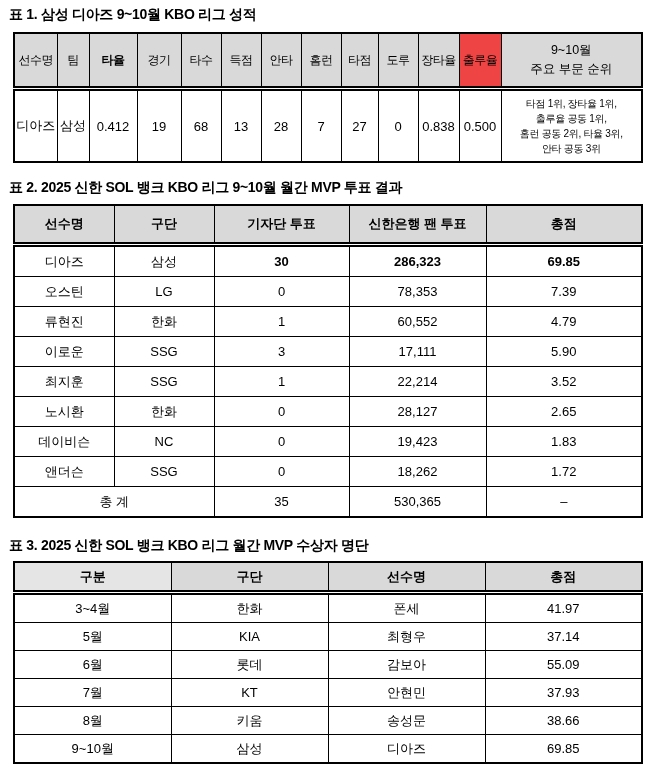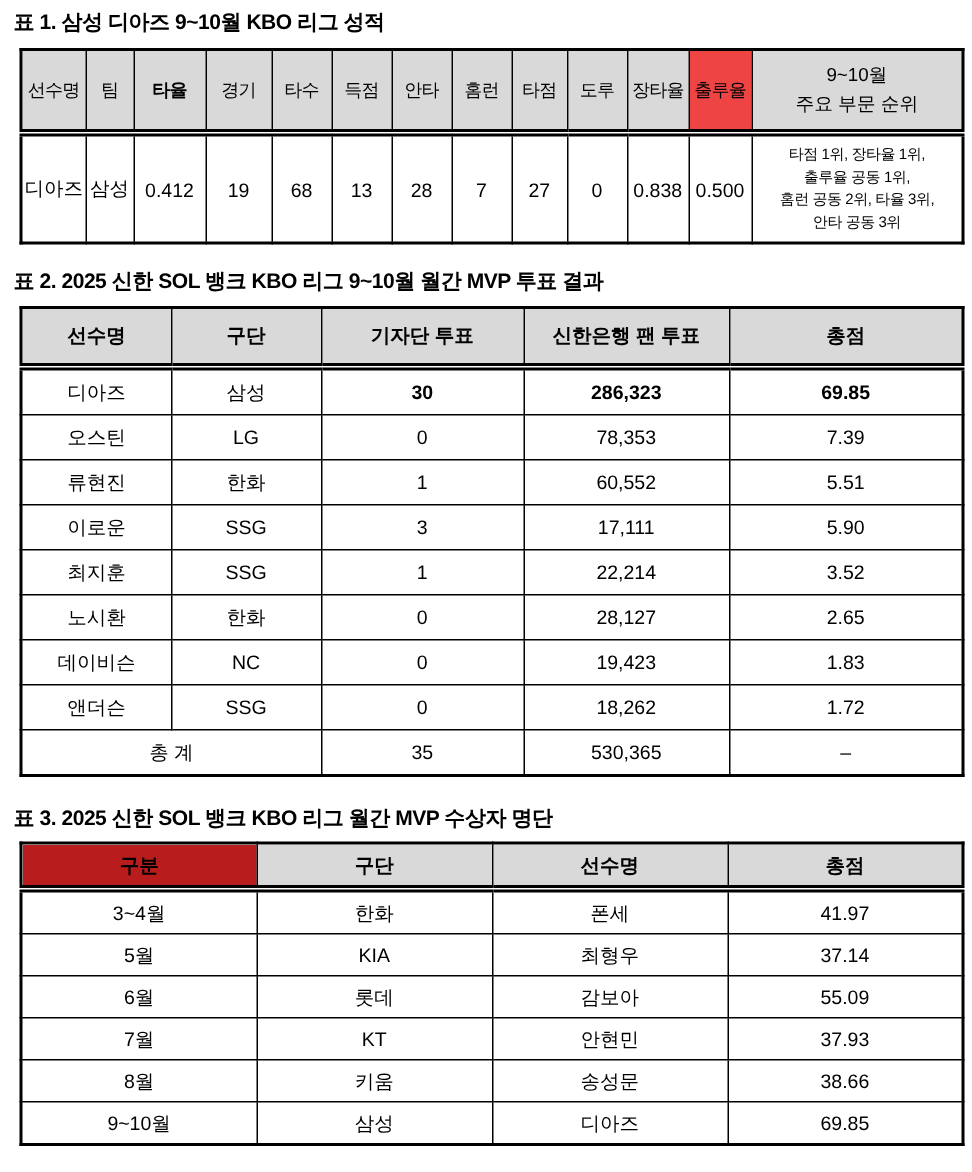--- a/index.html
+++ b/index.html
@@ -139,21 +139,21 @@
           <td>LG</td>
           <td>0</td>
           <td>78,353</td>
           <td>7.39</td>
         </tr>
         <tr>
           <td>류현진</td>
           <td>한화</td>
           <td>1</td>
           <td>60,552</td>
-          <td>5.51</td>
+          <td>4.79</td>
         </tr>
         <tr>
           <td>이로운</td>
           <td>SSG</td>
           <td>3</td>
           <td>17,111</td>
           <td>5.90</td>
         </tr>
         <tr>
           <td>최지훈</td>
@@ -195,21 +195,21 @@
   <p class="caption" id="cap3">표 3. 2025 신한 SOL 뱅크 KBO 리그 월간 MVP 수상자 명단</p>
   <table id="t3">
     <colgroup>
       <col style="width:157px">
         <col style="width:157px">
         <col style="width:157px">
       <col style="width:157px">
     </colgroup>
     <thead>
         <tr>
-          <th style="background: #b91c1c;">구분</th>
+          <th style="background: #e5e5e5;">구분</th>
           <th style="background: rgb(217, 217, 217);">구단</th>
           <th style="background: rgb(217, 217, 217);">선수명</th>
           <th style="background: rgb(217, 217, 217);">총점</th>
         </tr>
       </thead>
     <tbody>
         <tr>
           <td>3~4월</td>
           <td>한화</td>
           <td>폰세</td>

